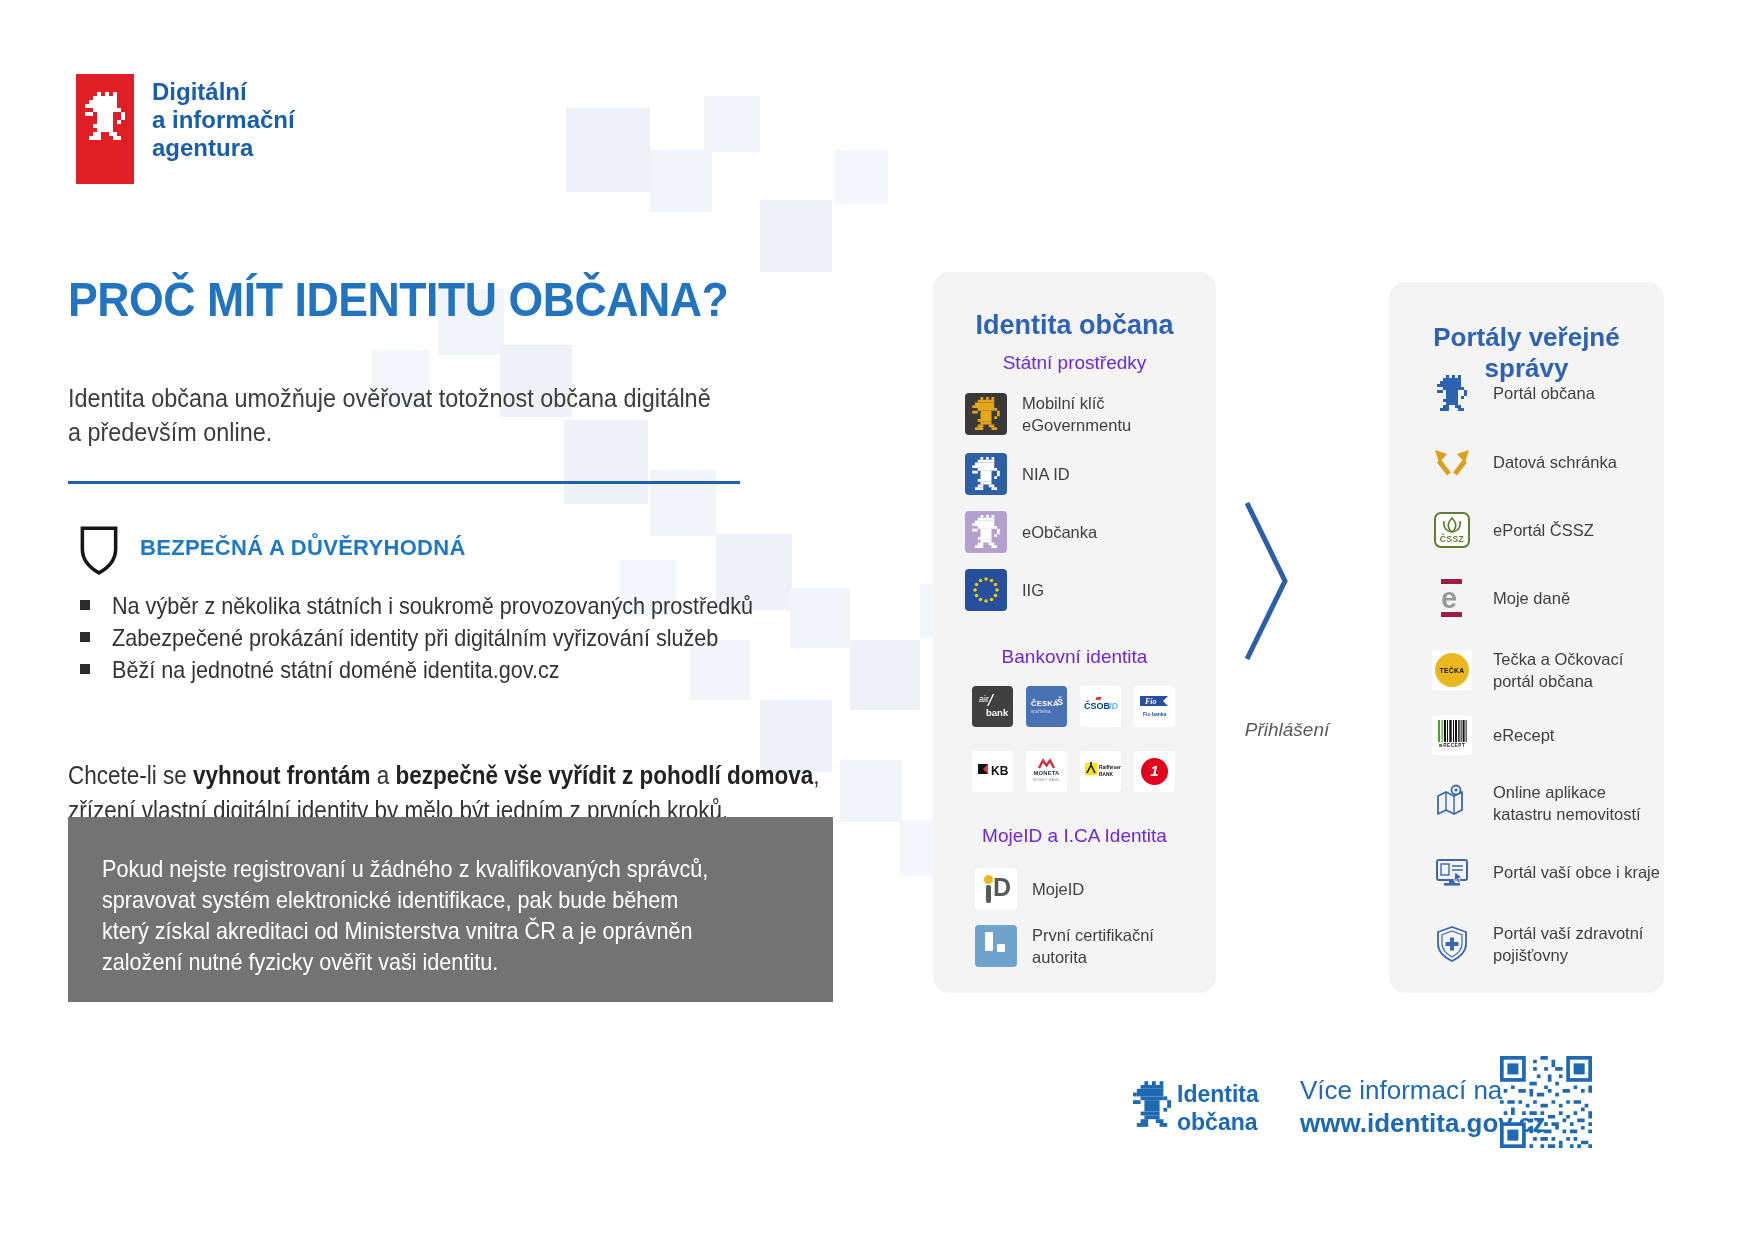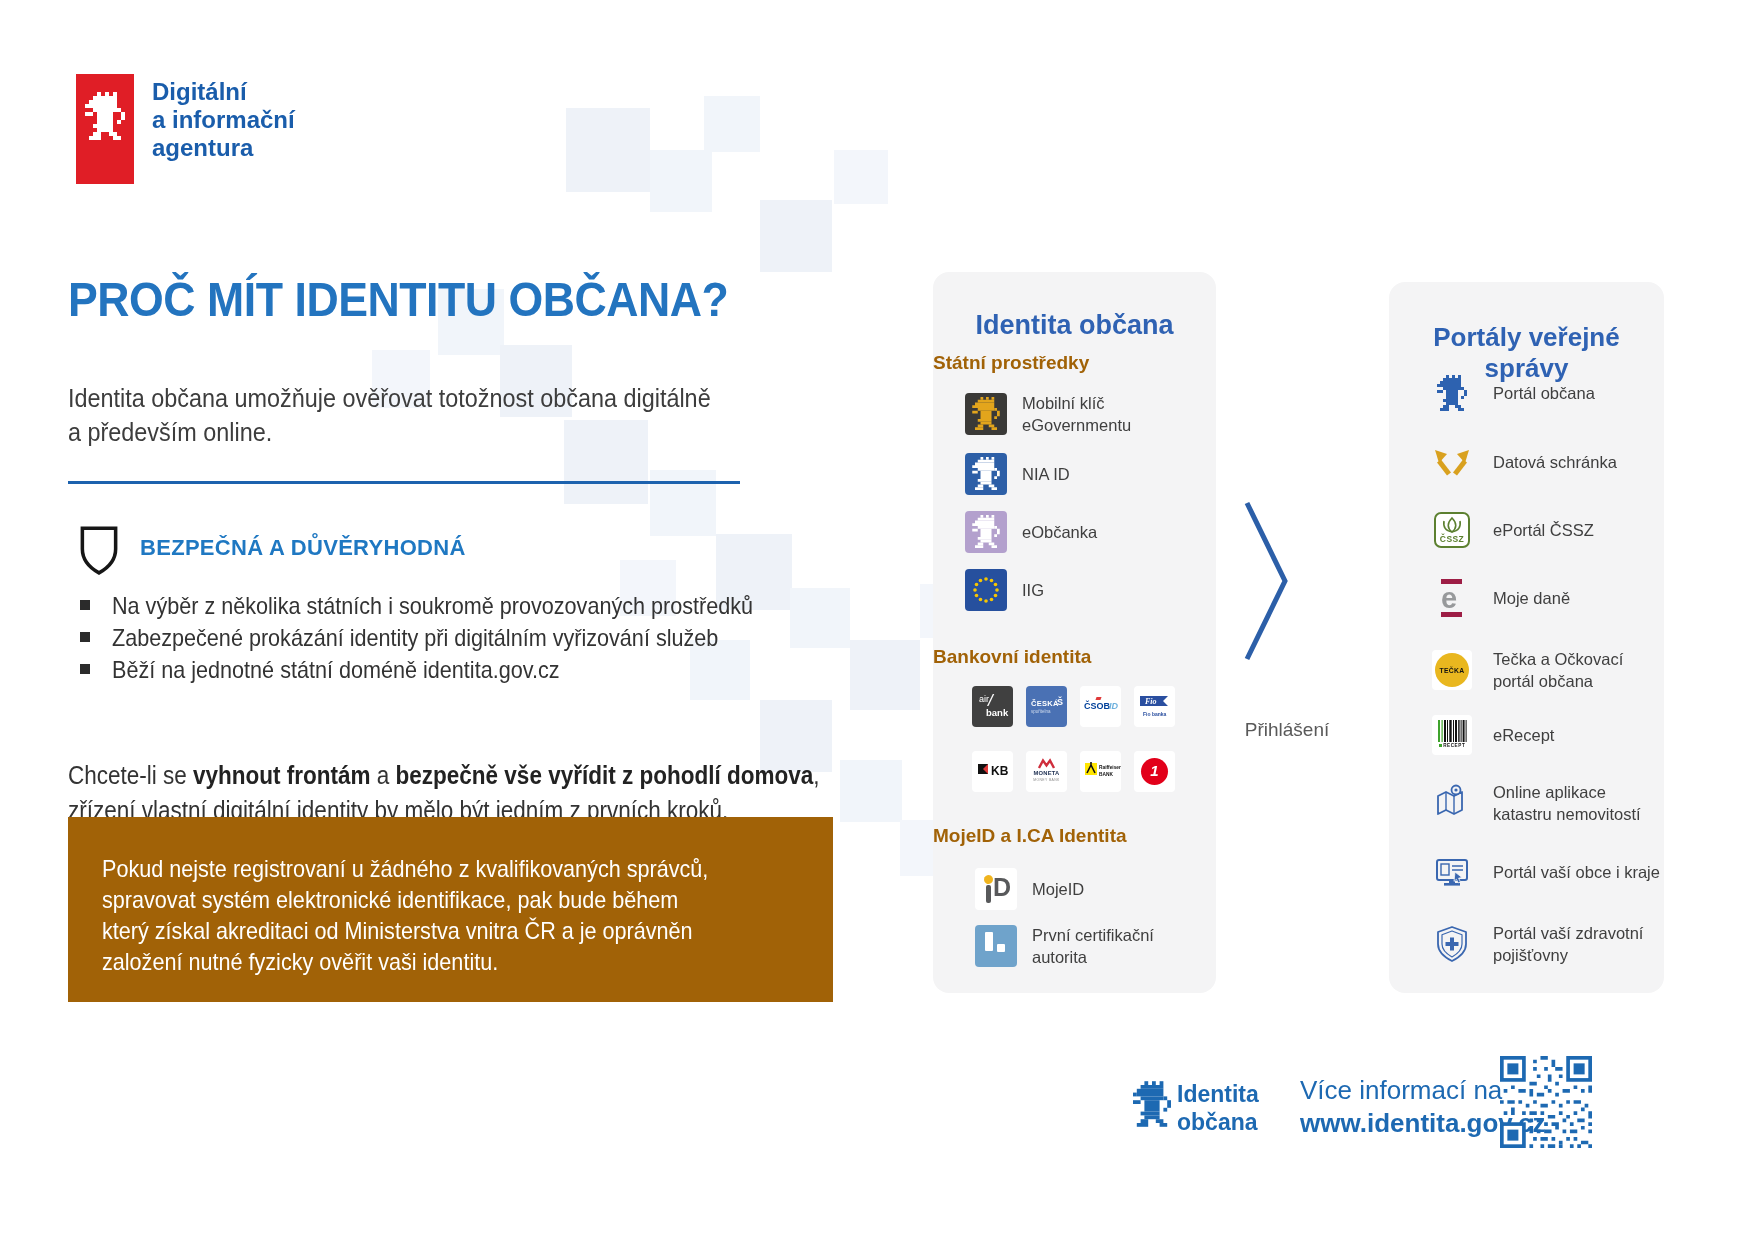--- a/index.html
+++ b/index.html
@@ -20,27 +20,27 @@
   .intro{left:68px;top:381px;font-size:26px;line-height:34px;color:#3d3d3d;}
   .divider{left:68px;top:481px;width:672px;height:3px;background:#1c62ae;}
 
   .sec-head{left:140px;top:535px;font-size:22px;font-weight:700;color:#1f78c2;letter-spacing:.3px;white-space:nowrap;}
   .bullets{left:80px;top:592px;font-size:24px;color:#333;}
   .b-row{display:flex;align-items:flex-start;height:32px;}
   .b-sq{width:10px;height:10px;background:#2b2b2b;margin:8px 22px 0 0;flex:0 0 auto;}
   .outro{left:68px;top:758px;font-size:25px;line-height:35px;color:#333;}
   .outro b{font-weight:700;color:#222;}
 
-  .info-box{left:68px;top:817px;width:765px;height:185px;background:#a16207;}
+  .info-box{left:68px;top:817px;width:765px;height:185px;background:#737373;}
   .info-lines{position:absolute;left:34px;top:36px;font-size:24px;line-height:31px;color:#ffffff;}
 
   
   .panel{position:absolute;background:#f4f4f5;border-radius:16px;z-index:1;}
   .p-title{position:absolute;left:0;width:100%;text-align:center;font-size:27px;font-weight:700;color:#2f62b3;margin-top:12px;}
-  .g-head{position:absolute;left:0;width:100%;font-size:19px;font-weight:700;color:#a16207;}
+  .g-head{position:absolute;left:0;width:100%;text-align:center;font-size:19px;font-weight:400;color:#6d28d9;}
   .item{position:absolute;display:flex;align-items:center;}
   .item .lbl{font-size:16.5px;line-height:22px;color:#3f3f3f;}
   .tile{width:42px;height:42px;border-radius:4px;flex:0 0 auto;position:relative;margin-right:15px;}
   .tile40{width:40px;height:40px;border-radius:4px;flex:0 0 auto;position:relative;margin-right:21px;}
   .bgrid{position:absolute;left:39px;display:grid;grid-template-columns:repeat(4,41px);grid-auto-rows:41px;gap:24px 13px;}
   .btile{width:41px;height:41px;border-radius:4px;position:relative;overflow:hidden;background:#fff;}
 
   
   .btile span{position:absolute;white-space:nowrap;}
   .ab{background:#404040;}
@@ -79,21 +79,21 @@
   .mdane .bar{position:absolute;left:9px;width:21px;height:5px;background:#9d1d45;}
   .mdane .e{position:absolute;left:9px;top:4px;font-size:29px;font-weight:700;color:#97999b;line-height:32px;}
   .tecka-c{position:absolute;left:3px;top:3px;width:34px;height:34px;border-radius:50%;background:#e9b71f;
            display:flex;align-items:center;justify-content:center;font-size:6.8px;font-weight:700;color:#111;letter-spacing:.3px;}
   .white-tile{background:#fff;}
   .erec-t{position:absolute;left:0;top:28px;width:40px;text-align:center;font-size:4.6px;font-weight:700;color:#111;letter-spacing:.6px;}
   .erec-t:before{content:"";display:inline-block;width:3px;height:3px;background:#3fa32c;margin-right:1.5px;}
   .cssz-t{position:absolute;left:0;top:24px;width:40px;text-align:center;font-size:8.5px;font-weight:700;color:#5c8030;letter-spacing:.4px;}
 
   
-  .arrow-label{left:1212px;top:719px;width:150px;text-align:center;font-size:19px;color:#595959;}
+  .arrow-label{left:1212px;top:719px;width:150px;text-align:center;font-size:19px;color:#595959;font-style:italic;}
   .foot-brand{left:1177px;top:1080px;font-size:23px;line-height:28px;font-weight:700;color:#1d69b2;}
   .foot-info{left:1300px;top:1074px;font-size:26px;line-height:33px;color:#1d69b2;}
   .foot-info .u{font-weight:700;}
 </style>
 </head>
 <body>
 
 <div id="canvas">
 
   <svg width="0" height="0" style="position:absolute">

